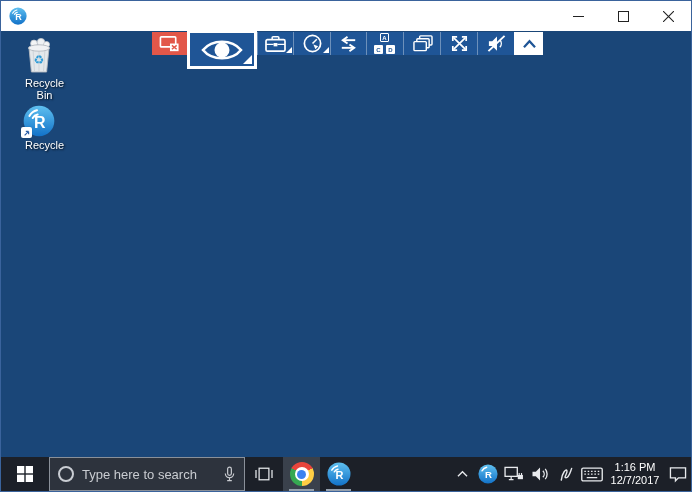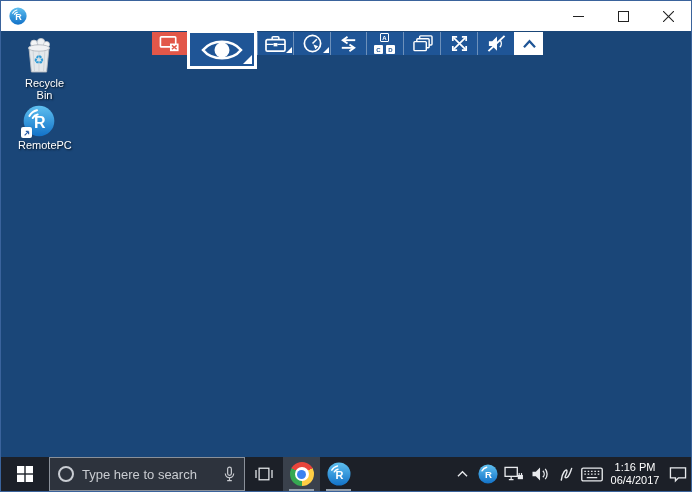--- a/index.html
+++ b/index.html
@@ -225,21 +225,21 @@
             <path d="M7.3 9.8 A 5.4 5.4 0 0 1 11 7.2" stroke="#fff" stroke-width="1.5" fill="none" stroke-linecap="round"></path>
             <text x="12.5" y="17.5" text-anchor="middle" font-size="12" font-weight="bold" fill="#fff" font-family="Liberation Sans, sans-serif">R</text>
           </svg>
           <span class="shortcut-arrow">
             <svg width="8" height="8" viewBox="0 0 10 10">
               <path d="M2 8 L7 3 M7 3 H3.5 M7 3 V6.5" stroke="#2b5fa8" stroke-width="1.5" fill="none"></path>
             </svg>
           </span>
         </span>
       </div>
-      <div class="lbl">RemotePC</div>
+      <div class="lbl">Recycle</div>
     </div>
   </div>
 
   <div class="taskbar">
     <div class="tb-btn start">
       <svg width="16" height="16" viewBox="0 0 16 16">
         <rect x="0" y="0" width="7.3" height="7.3" fill="#fff"></rect>
         <rect x="8.7" y="0" width="7.3" height="7.3" fill="#fff"></rect>
         <rect x="0" y="8.7" width="7.3" height="7.3" fill="#fff"></rect>
         <rect x="8.7" y="8.7" width="7.3" height="7.3" fill="#fff"></rect>
@@ -310,21 +310,21 @@
       <div class="tb-btn">
         <svg width="22" height="15" viewBox="0 0 23 15">
           <rect x="0.8" y="0.8" width="21.4" height="13.4" rx="1.5" fill="none" stroke="#e8eaed" stroke-width="1.4"></rect>
           <path d="M3.5 4.2 h1.6 M7 4.2 h1.6 M10.5 4.2 h1.6 M14 4.2 h1.6 M17.5 4.2 h1.6
                    M3.5 7.2 h1.6 M7 7.2 h1.6 M10.5 7.2 h1.6 M14 7.2 h1.6 M17.5 7.2 h1.6
                    M6 10.8 h11" stroke="#e8eaed" stroke-width="1.3"></path>
         </svg>
       </div>
       <div class="clock">
         <span>1:16 PM</span>
-        <span>06/4/2017</span>
+        <span>12/7/2017</span>
       </div>
       <div class="tb-btn action-center">
         <svg width="18" height="17" viewBox="0 0 19 18">
           <path d="M1.5 2 H17.5 V12.5 H10 l-3.2 3.2 V12.5 H1.5 Z" fill="none" stroke="#e8eaed" stroke-width="1.4"></path>
         </svg>
       </div>
     </div>
   </div>
 </div>
 

